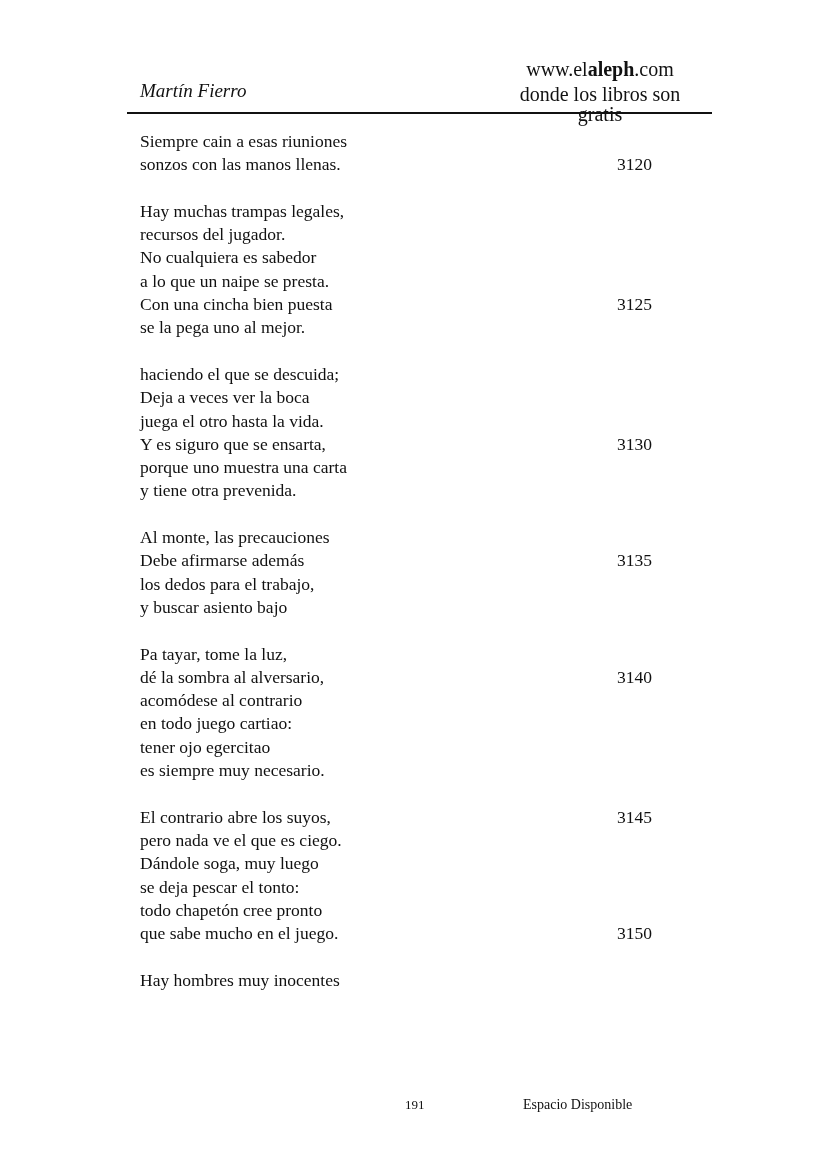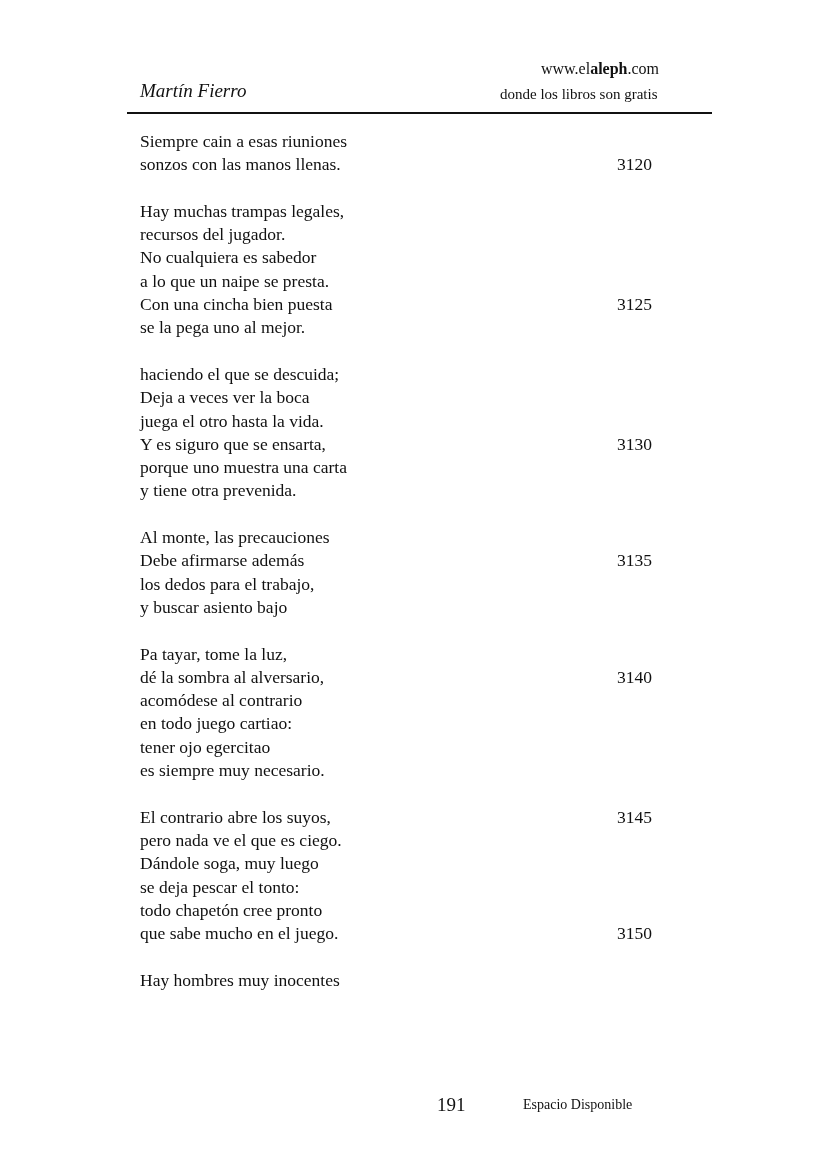--- a/index.html
+++ b/index.html
@@ -23,31 +23,31 @@
     font-style: italic;
     line-height: 22px;
     text-align: center;
   }
   .header-site {
     position: absolute;
     left: 500px;
     width: 200px;
     top: 58px;
     text-align: center;
-    font-size: 16px;
+    font-size: 20px;
     line-height: 22px;
   }
   .header-site b { font-weight: bold; }
   .header-tagline {
     position: absolute;
     left: 500px;
     width: 200px;
     top: 84px;
-    text-align: left;
-    font-size: 15px;
+    text-align: center;
+    font-size: 20px;
     line-height: 20px;
   }
   .header-rule {
     position: absolute;
     left: 127px;
     top: 112px;
     width: 585px;
     height: 2px;
     background: #111111;
   }
@@ -70,23 +70,22 @@
   .line-num {
     position: absolute;
     left: 477px;
     top: 0;
     font-size: 17.5px;
   }
   .footer-page {
     position: absolute;
     left: 405px;
     top: 1094px;
-    font-size: 19px;
+    font-size: 13px;
     line-height: 22px;
-    margin-left: 32px;
   }
   .footer-note {
     position: absolute;
     left: 498px;
     top: 1094px;
     font-size: 14px;
     line-height: 22px;
     margin-left: 25px;
   }
 </style>

